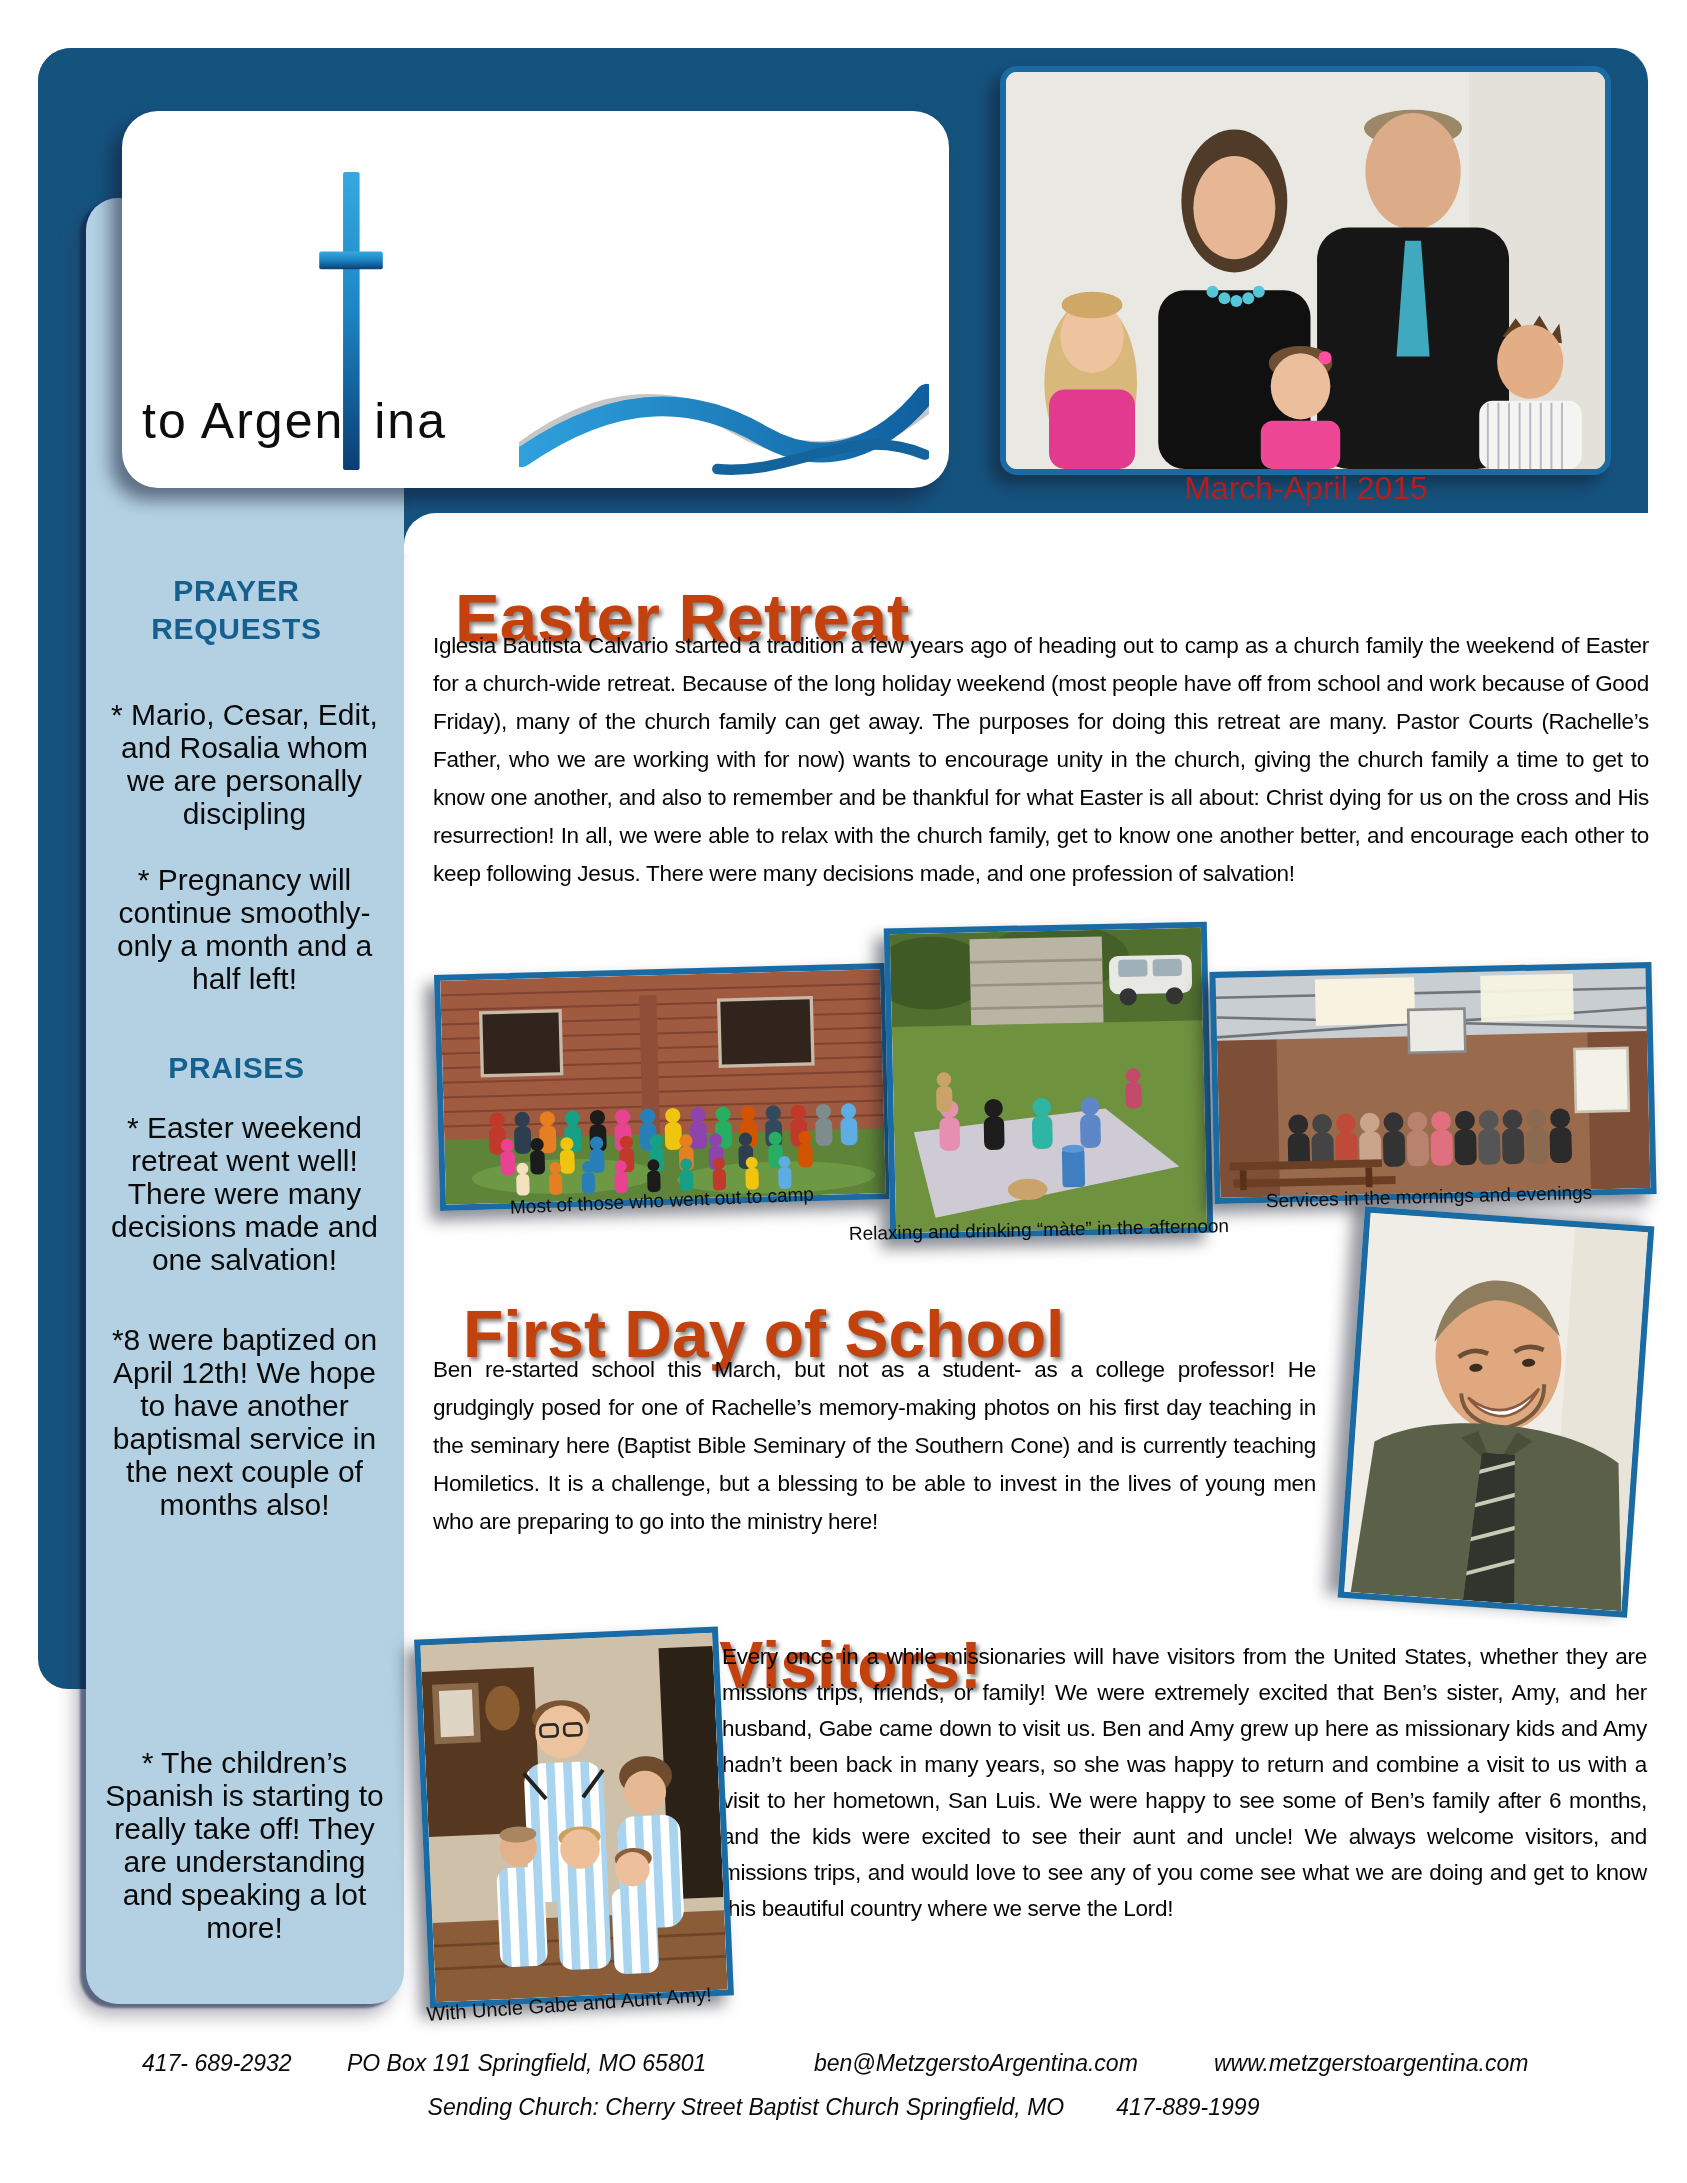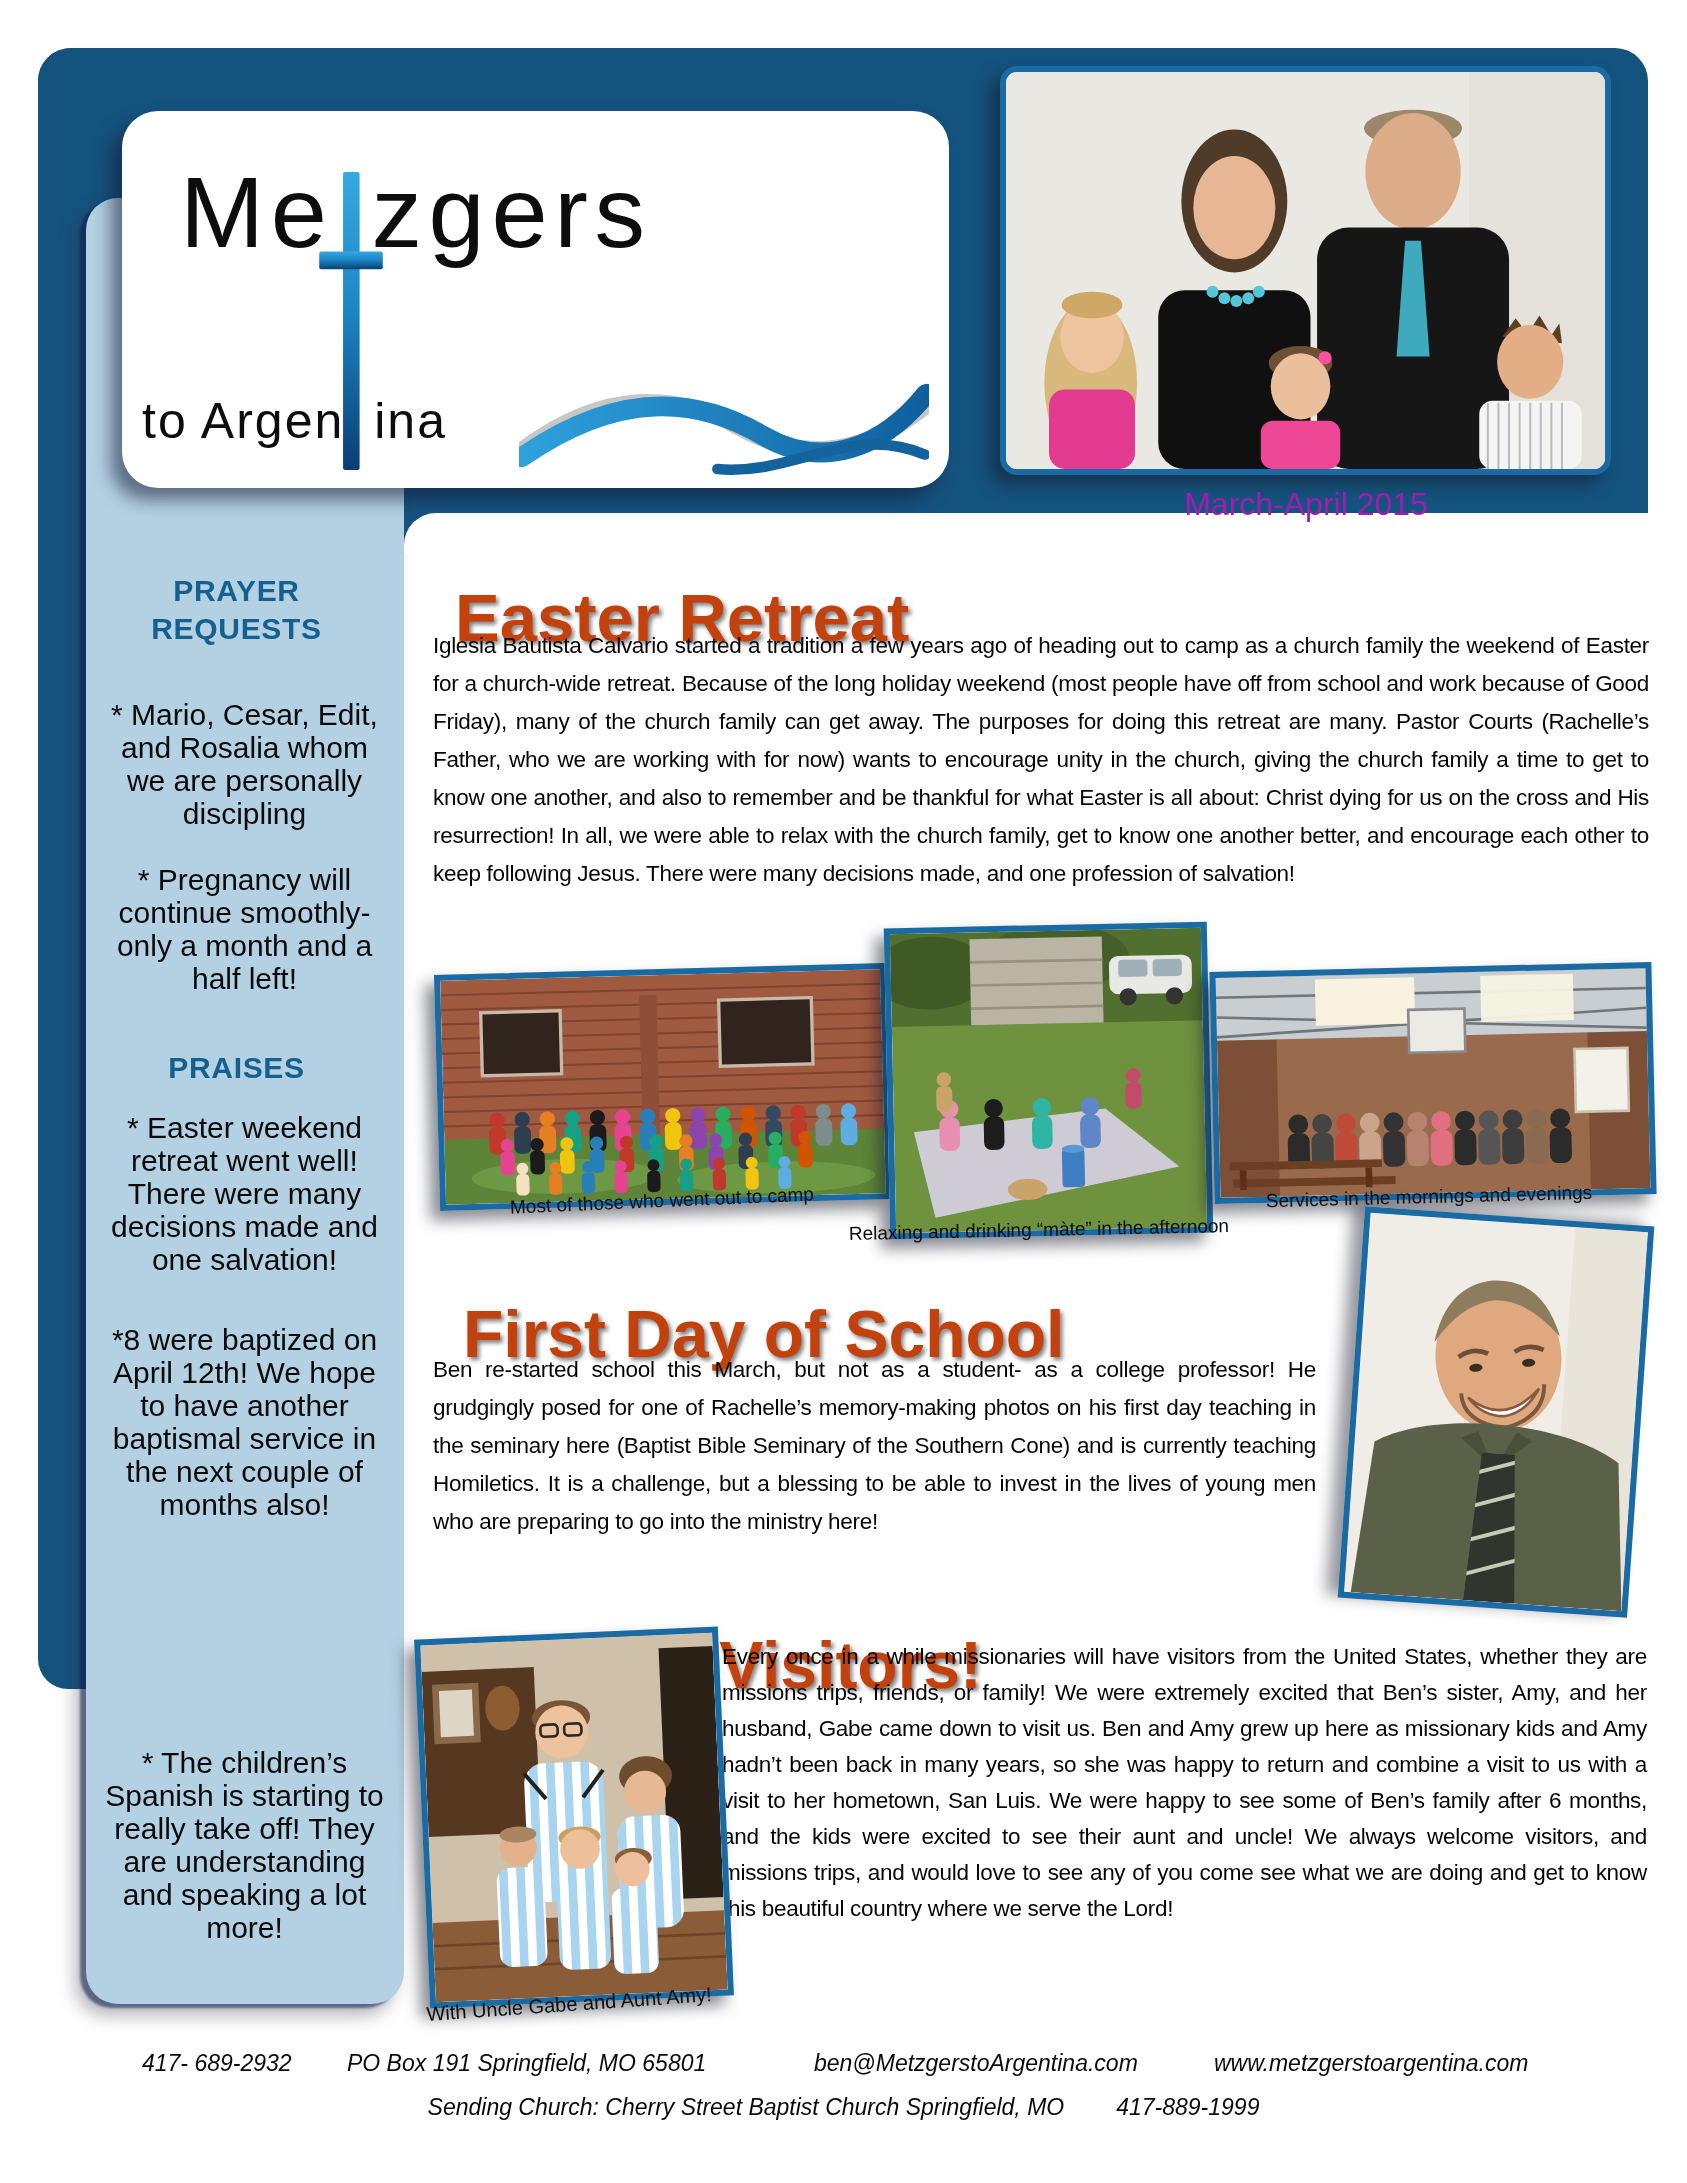--- a/index.html
+++ b/index.html
@@ -23,21 +23,21 @@
   .logo-line2{left:20px;top:281px;font-size:50px;letter-spacing:2px;color:#0d0d0d;white-space:nowrap;}
   .sp1{display:inline-block;width:38px;}
   .sp2{display:inline-block;width:30px;}
   .cross-svg{left:197px;top:61px;width:64px;height:298px;}
   .wave-svg{left:397px;top:259px;width:410px;height:111px;}
   
   .photo-frame{border:6.6px solid #1a6ba3;box-shadow:-9.3px 9.3px 14.6px rgba(22,25,40,0.5);
                overflow:hidden;background:#ddd;}
   .photo-frame svg{display:block;width:100%;height:100%;}
   .family-photo{left:1000px;top:66px;width:599px;height:397px;border-radius:17px;}
-  .issue-date{left:1000px;top:486px;width:612px;text-align:center;font-size:32px;color:#a21caf;}
+  .issue-date{left:1000px;top:470px;width:612px;text-align:center;font-size:32px;color:#b91c1c;}
   .camp-photo{left:437px;top:969px;width:440px;height:224px;border-width:6px;transform:rotate(-1.5deg);}
   .mate-photo{left:887px;top:925px;width:311px;height:299px;border-width:6px;transform:rotate(-1.2deg);}
   .services-photo{left:1212px;top:967px;width:430px;height:220px;border-width:6px;transform:rotate(-1.3deg);}
   .ben-photo{left:1351px;top:1216px;width:278px;height:380px;transform:rotate(4deg);
              box-shadow:-12px -2.6px 14.6px rgba(22,25,40,0.45);}
   .visitors-photo{left:422px;top:1633px;width:292px;height:357px;transform:rotate(-2.5deg);}
   .caption{font-size:19px;color:#0c0c0c;text-align:center;white-space:nowrap;}
   .cap-camp{left:437px;top:1190px;width:450px;transform:rotate(-2.5deg);}
   .cap-mate{left:814px;top:1219px;width:450px;transform:rotate(-1.2deg);}
   .cap-services{left:1204px;top:1186px;width:450px;transform:rotate(-1.5deg);}
@@ -70,21 +70,20 @@
 
 <div class="page">
 
   <div class="abs navy-top"></div>
   <div class="abs navy-left"></div>
   <div class="abs sidebar"></div>
   <div class="abs content-corner-navy"></div>
   <div class="abs content-corner-white"></div>
 
   <div class="abs logo-card">
-    <div class="abs logo-line1"><span>Me</span><span class="sp1"></span><span>zgers</span></div>
     <div class="abs logo-line2"><span>to Argen</span><span class="sp2"></span><span>ina</span></div>
     <svg class="abs cross-svg" viewBox="0 0 96 450">
       <defs>
         <linearGradient id="cg" x1="0" y1="0" x2="0" y2="1">
           <stop offset="0" stop-color="#36a9e0"></stop>
             <stop offset="0.45" stop-color="#1d87c6"></stop>
             <stop offset="1" stop-color="#0a3e74"></stop>
         </linearGradient>
       </defs>
       <rect x="36" y="0" width="25" height="450" rx="3" fill="url(#cg)"></rect>

